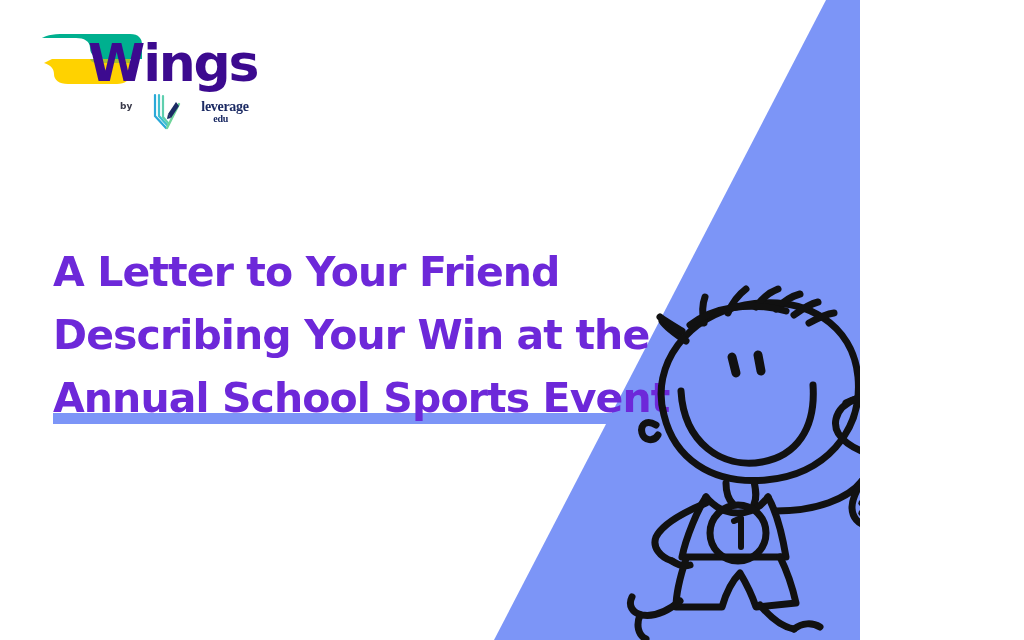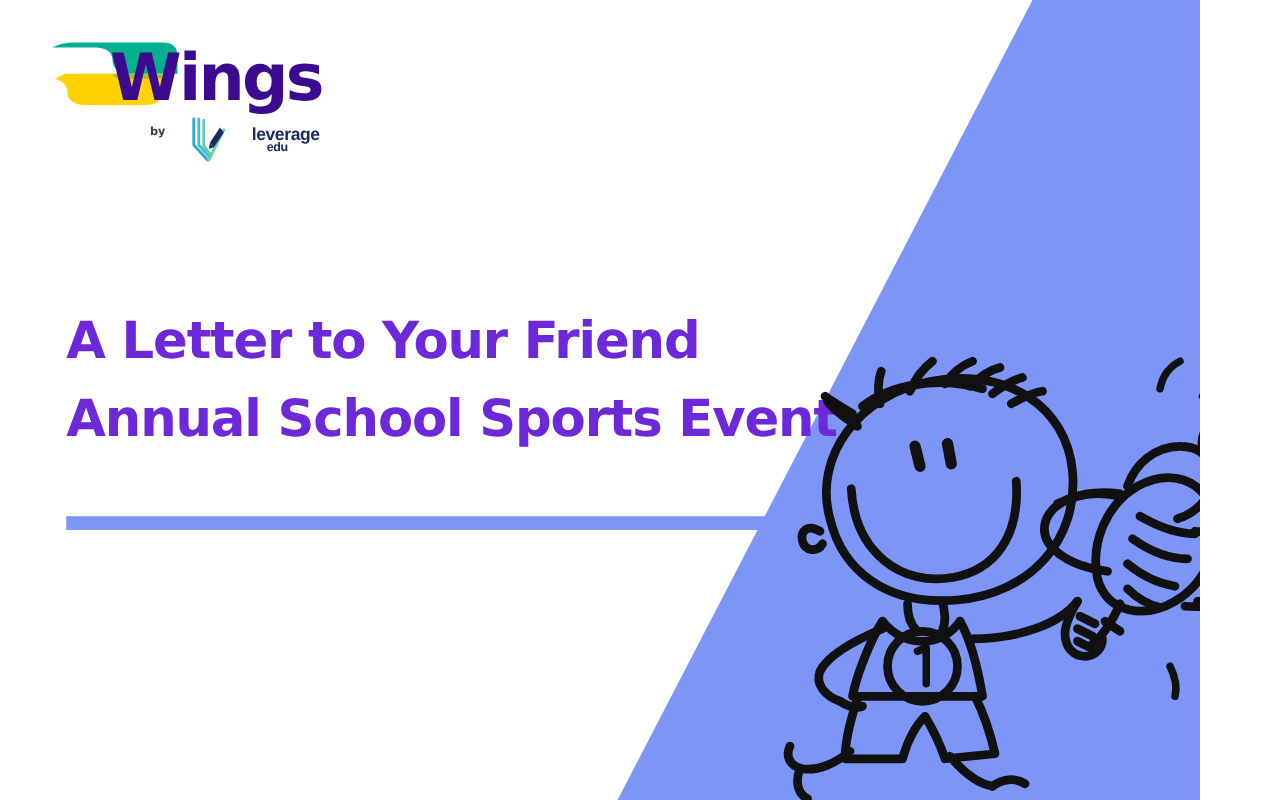--- a/index.html
+++ b/index.html
@@ -2,21 +2,21 @@
 <html><head>
 <meta charset="utf-8">
 <style>
   html, body {
     margin: 0;
     padding: 0;
     background: #ffffff;
   }
   #stage {
     position: relative;
-    width: 960px;
+    width: 860px;
     height: 640px;
     overflow: hidden;
     background: #ffffff;
     font-family: "Liberation Sans", sans-serif;
   }
 
   
   .blue-panel {
     position: absolute;
     inset: 0;
@@ -69,21 +69,21 @@
     transform: translateY(-6px);
   }
   .logo-mark-svg { display: block; }
   .logo-sub-text {
     display: flex;
     flex-direction: column;
     line-height: 1.02;
     margin-left: -1px;
   }
   .logo-sub-text span {
-    font-family: Liberation Sans, sans-serif;
+    font-family: Liberation Serif, serif;
     font-weight: 700;
     font-size: 14px;
     color: #1b2a63;
     letter-spacing: -0.3px;
   }
   .logo-sub-text span.edu { font-size: 10px; margin-left: 12px; }
 
   
   .headline {
     position: absolute;
@@ -157,20 +157,21 @@
       </svg>
       <span class="logo-sub-text">
         <span>leverage</span>
         <span class="edu">edu</span>
       </span>
     </div>
   </div>
 
   <h1 class="headline">
     <span class="ln">A Letter to Your Friend</span>
+    <span class="ln">Describing Your Win at the</span>
     <span class="ln">Annual School Sports Event</span>
   </h1>
 
   <div class="illustration">
     <svg width="420" height="360" viewBox="0 0 420 360" xmlns="http://www.w3.org/2000/svg">
       <g fill="none" stroke="#111111" stroke-width="7" stroke-linecap="round" stroke-linejoin="round">
 
         <path d="M54,130 C40,80 78,30 135,20 C196,9 243,40 248,92
                  C253,147 214,190 156,195 C100,200 64,172 54,130 Z"></path>
 

